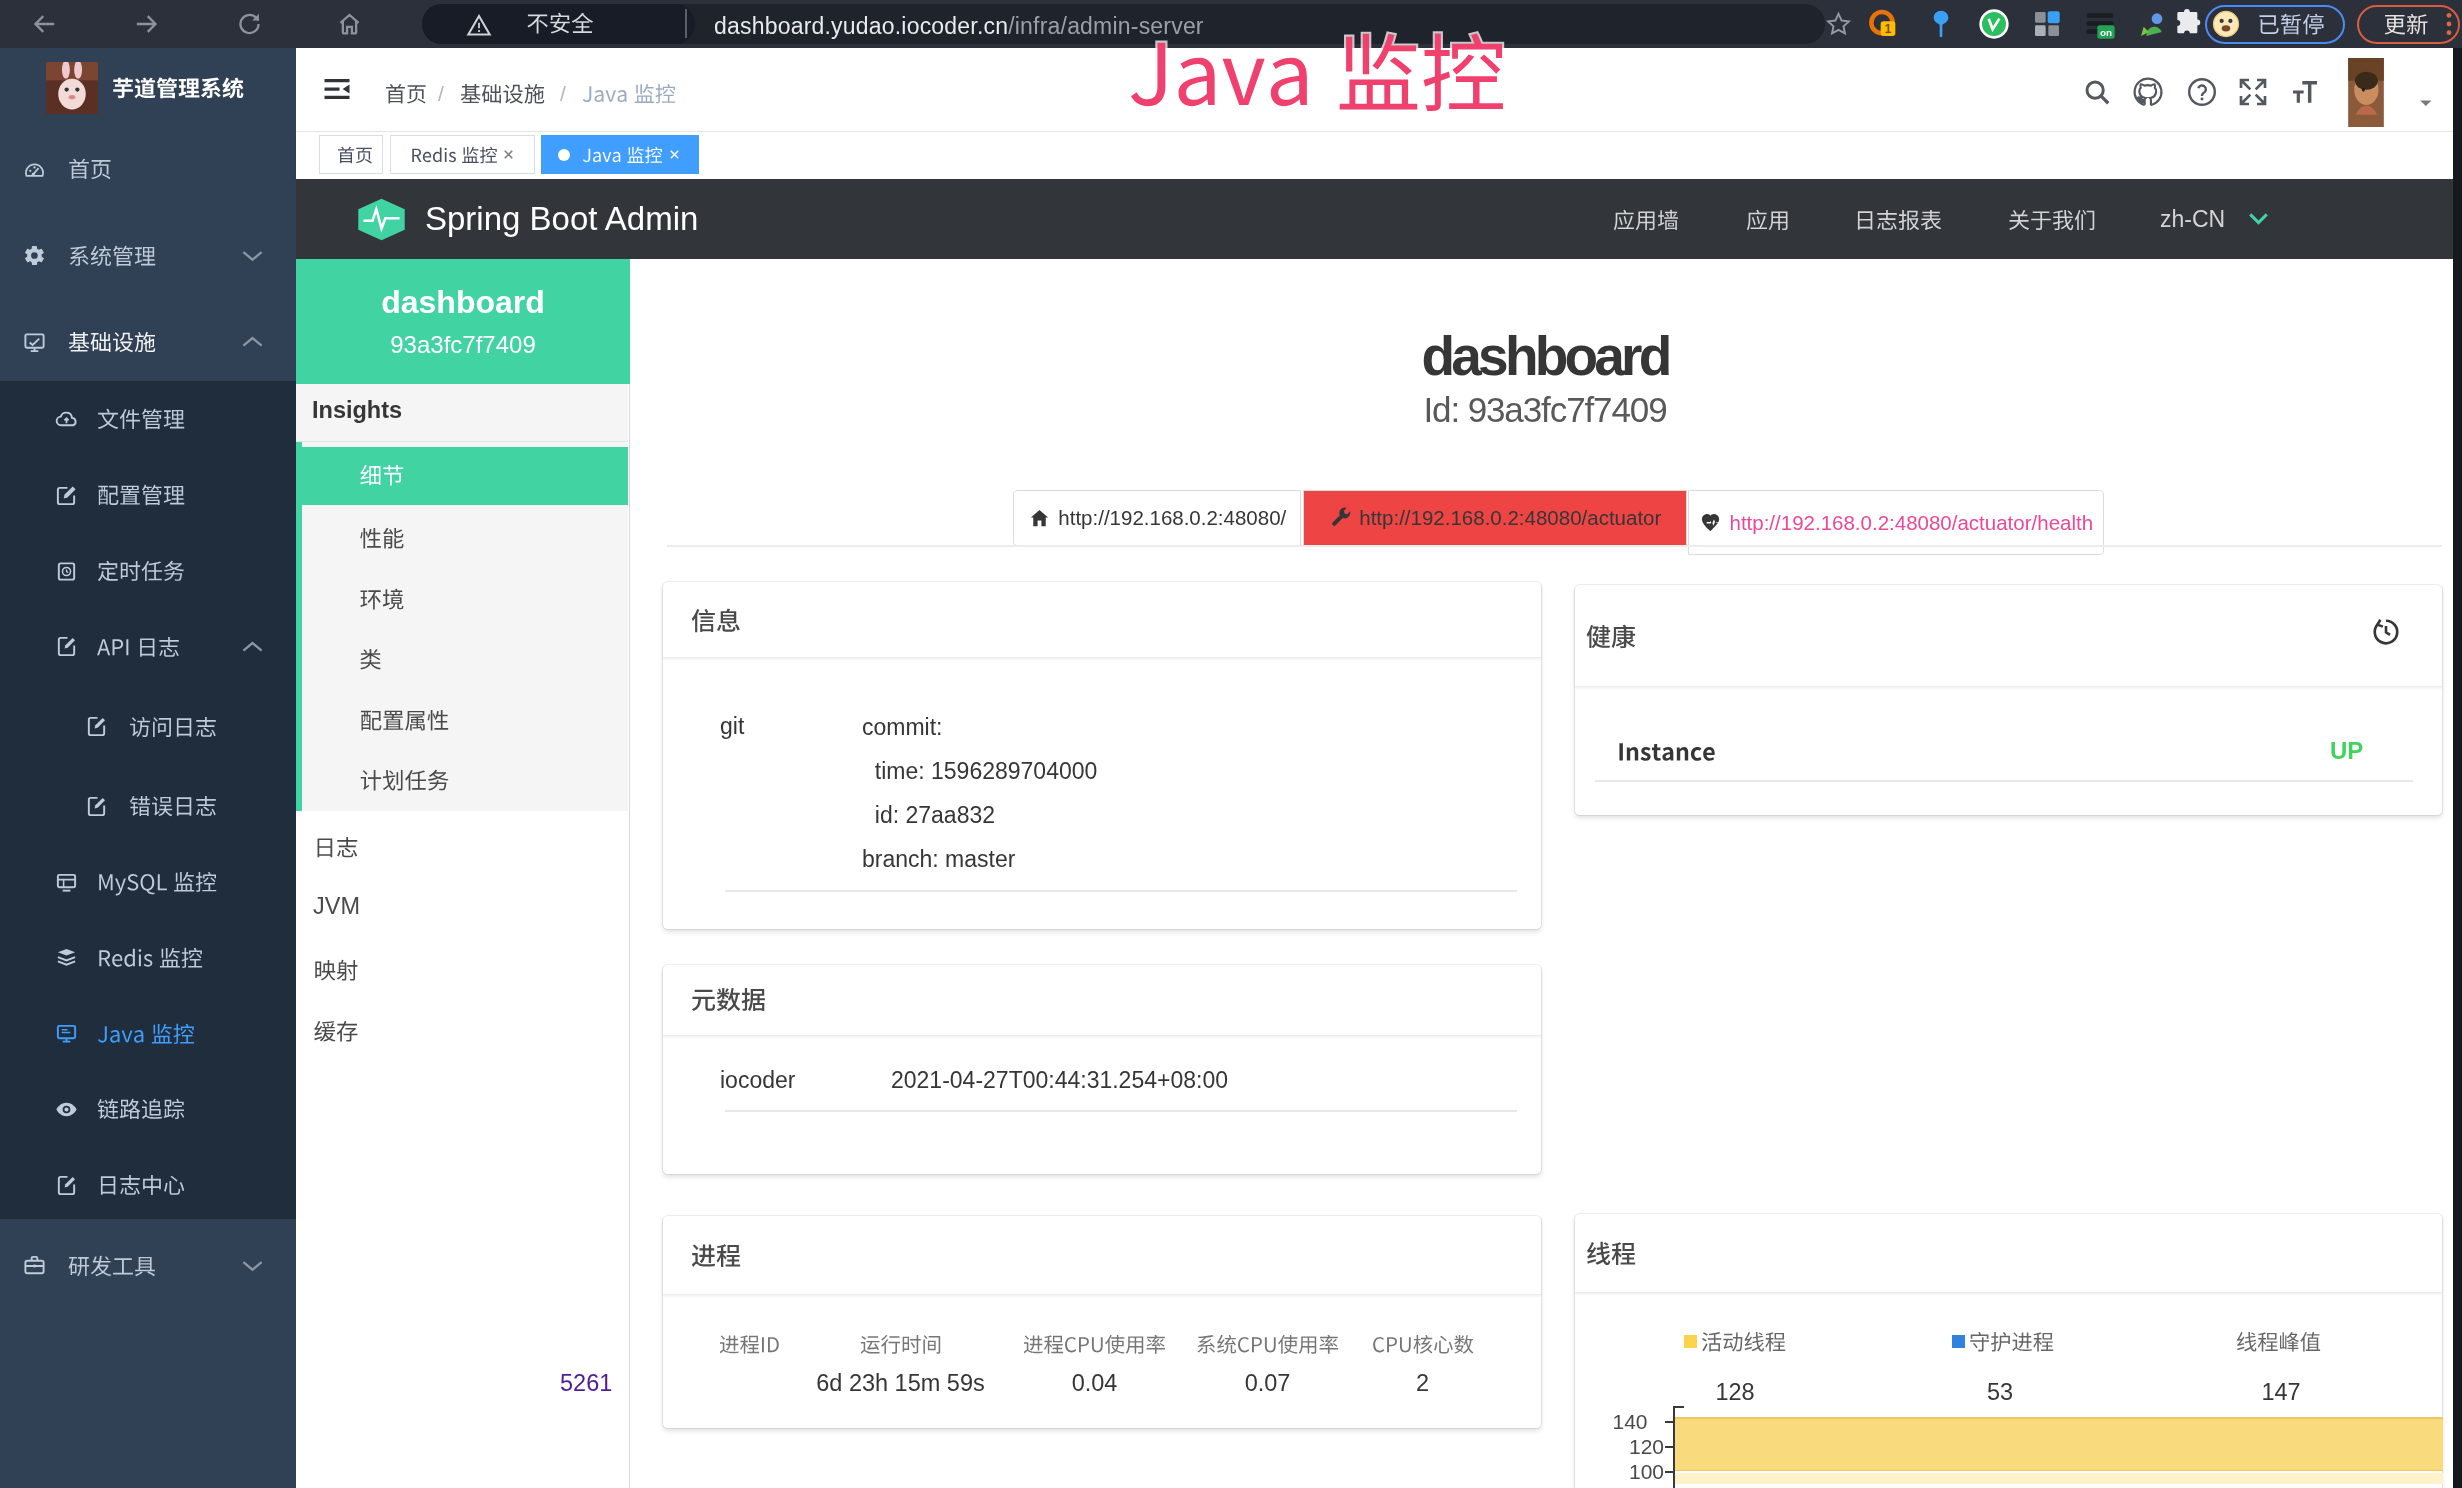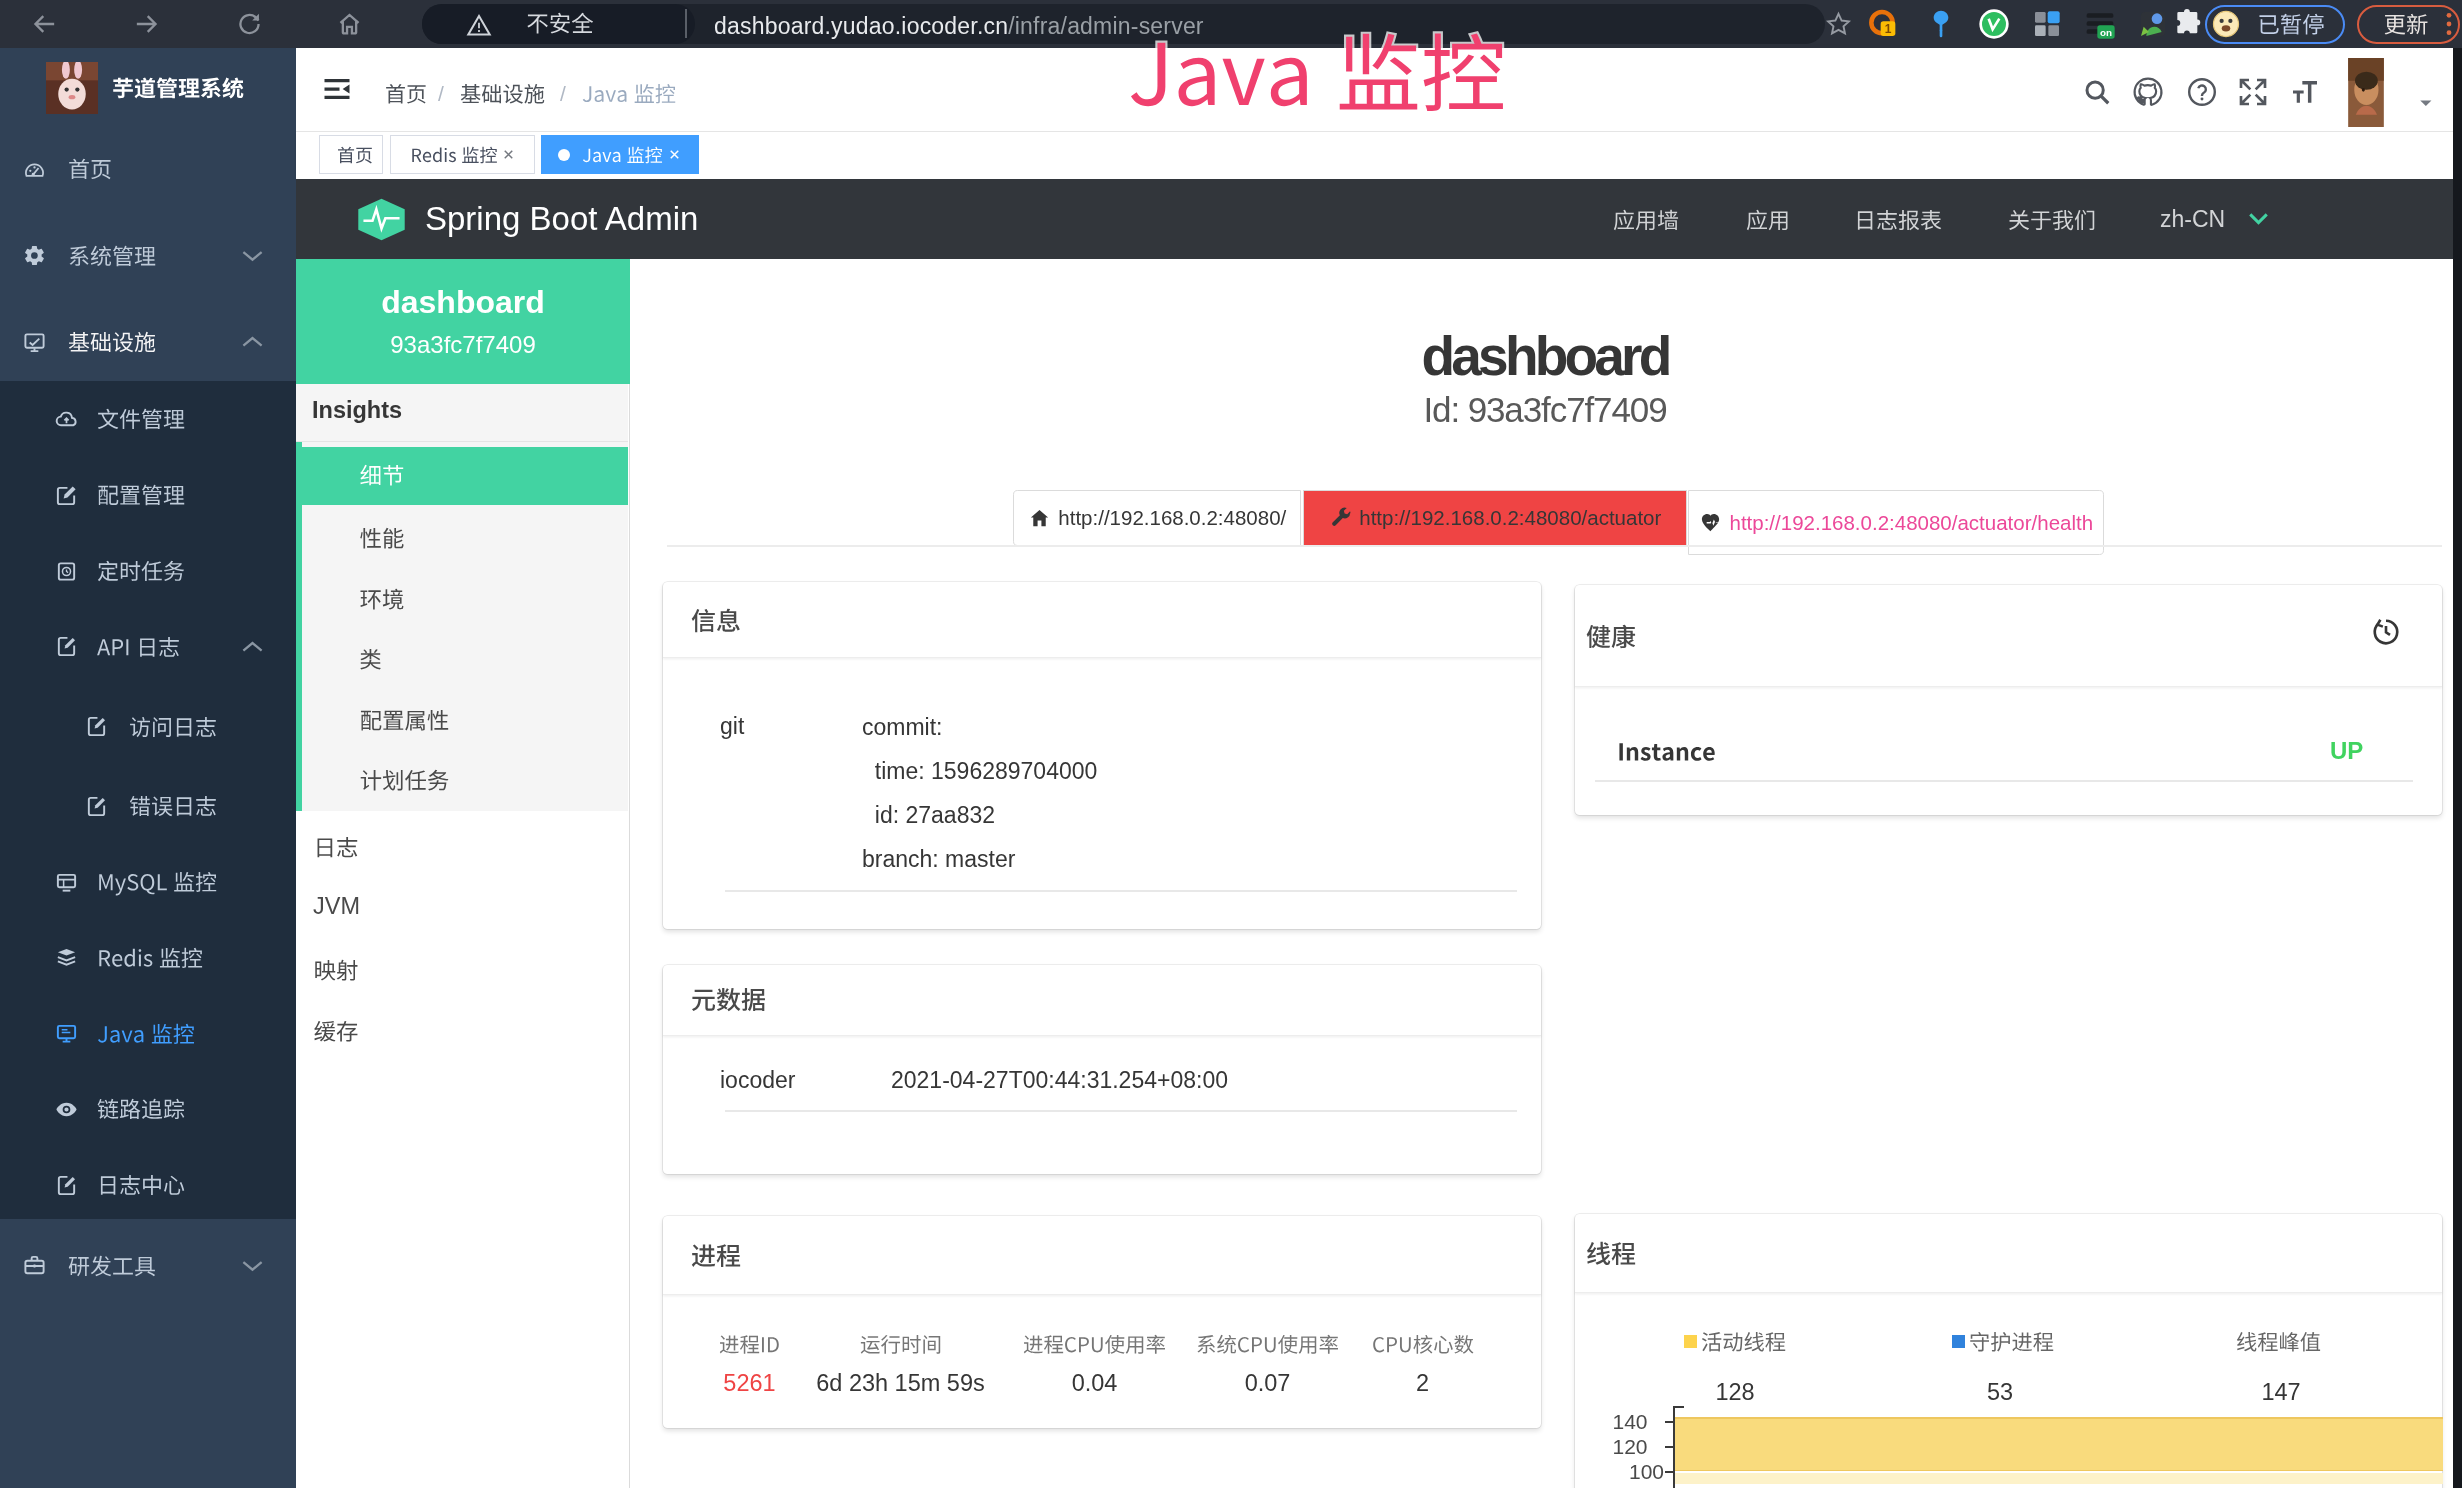--- a/index.html
+++ b/index.html
@@ -434,21 +434,21 @@
   </svg>
 <svg style="position:absolute;left:1023px;top:1334px" width="143" height="24" viewBox="0 -880 6992 1160">
     <path fill="#767676" d="M81 -778C136 -728 203 -655 234 -609L292 -657C259 -701 190 -770 135 -819ZM720 -819V-658H555V-819H481V-658H339V-586H481V-469L479 -407H333V-335H471C456 -259 423 -185 348 -128C364 -117 392 -89 402 -74C491 -142 530 -239 545 -335H720V-80H795V-335H944V-407H795V-586H924V-658H795V-819ZM555 -586H720V-407H553L555 -468ZM262 -478H50V-408H188V-121C143 -104 91 -60 38 -2L88 66C140 -2 189 -61 223 -61C245 -61 277 -28 319 -2C388 42 472 53 596 53C691 53 871 47 942 43C943 21 955 -15 964 -35C867 -24 716 -16 598 -16C485 -16 401 -23 335 -64C302 -85 281 -104 262 -115ZM1532 -733H1834V-549H1532ZM1462 -798V-484H1907V-798ZM1448 -209V-144H1644V-13H1381V53H1963V-13H1718V-144H1919V-209H1718V-330H1941V-396H1425V-330H1644V-209ZM1361 -826C1287 -792 1155 -763 1043 -744C1052 -728 1062 -703 1065 -687C1112 -693 1162 -702 1212 -712V-558H1049V-488H1202C1162 -373 1093 -243 1028 -172C1041 -154 1059 -124 1067 -103C1118 -165 1171 -264 1212 -365V78H1286V-353C1320 -311 1360 -257 1377 -229L1422 -288C1402 -311 1315 -401 1286 -426V-488H1411V-558H1286V-729C1333 -740 1377 -753 1413 -768ZM2377 13C2472 13 2544 -25 2602 -92L2551 -151C2504 -99 2451 -68 2381 -68C2241 -68 2153 -184 2153 -369C2153 -552 2246 -665 2384 -665C2447 -665 2495 -637 2534 -596L2584 -656C2542 -703 2472 -746 2383 -746C2197 -746 2058 -603 2058 -366C2058 -128 2194 13 2377 13ZM2739 0H2831V-292H2952C3113 -292 3222 -363 3222 -518C3222 -678 3112 -733 2948 -733H2739ZM2831 -367V-658H2936C3065 -658 3130 -625 3130 -518C3130 -413 3069 -367 2940 -367ZM3632 13C3781 13 3895 -67 3895 -302V-733H3806V-300C3806 -124 3729 -68 3632 -68C3536 -68 3461 -124 3461 -300V-733H3369V-302C3369 -67 3482 13 3632 13ZM4591 -836V-729H4313V-660H4591V-562H4342V-285H4586C4579 -230 4564 -178 4532 -131C4479 -168 4436 -213 4405 -265L4342 -244C4379 -180 4428 -126 4487 -81C4441 -39 4373 -4 4276 21C4292 37 4313 66 4322 83C4426 52 4498 10 4549 -39C4650 22 4776 62 4919 82C4929 60 4948 31 4964 14C4820 -2 4694 -37 4593 -92C4633 -151 4651 -216 4659 -285H4921V-562H4664V-660H4954V-729H4664V-836ZM4412 -499H4591V-394L4590 -349H4412ZM4664 -499H4849V-349H4663L4664 -394ZM4270 -842C4211 -690 4114 -542 4013 -446C4026 -428 4047 -389 4055 -372C4093 -410 4130 -454 4165 -503V84H4237V-612C4276 -679 4312 -749 4340 -820ZM5145 -770V-407C5145 -266 5135 -89 5024 36C5041 45 5071 70 5082 85C5159 0 5193 -115 5208 -227H5459V71H5535V-227H5805V-22C5805 -4 5798 2 5778 3C5759 4 5691 5 5621 2C5631 22 5643 55 5647 74C5741 75 5799 74 5833 62C5867 50 5879 27 5879 -22V-770ZM5219 -698H5459V-537H5219ZM5805 -698V-537H5535V-698ZM5219 -466H5459V-298H5215C5218 -336 5219 -373 5219 -407ZM5805 -466V-298H5535V-466ZM6821 -643C6786 -603 6724 -548 6679 -515L6734 -478C6780 -510 6838 -558 6884 -605ZM6048 -337 6086 -277C6152 -309 6234 -353 6311 -394L6296 -451C6205 -407 6110 -363 6048 -337ZM6077 -599C6131 -565 6197 -515 6228 -481L6282 -527C6248 -561 6182 -609 6128 -640ZM6669 -408C6738 -366 6824 -306 6866 -266L6922 -311C6878 -351 6789 -410 6722 -448ZM6043 -202V-132H6452V80H6532V-132H6942V-202H6532V-284H6452V-202ZM6427 -828C6442 -805 6460 -776 6473 -750H6063V-681H6430C6400 -633 6366 -592 6353 -579C6338 -561 6323 -550 6309 -547C6316 -530 6326 -498 6330 -483C6345 -489 6367 -494 6482 -503C6434 -454 6391 -415 6371 -399C6337 -371 6311 -352 6289 -349C6297 -330 6307 -297 6310 -284C6331 -293 6366 -298 6628 -324C6640 -304 6650 -286 6656 -270L6716 -297C6695 -343 6644 -415 6599 -466L6543 -443C6560 -424 6577 -401 6592 -379L6415 -364C6503 -434 6591 -522 6671 -615L6610 -650C6589 -622 6565 -594 6542 -567L6413 -560C6446 -595 6479 -637 6508 -681H6933V-750H6561C6547 -779 6523 -818 6500 -847Z"></path>
   </svg>
 <svg style="position:absolute;left:1196px;top:1334px" width="143" height="24" viewBox="0 -880 6992 1160">
     <path fill="#767676" d="M286 -224C233 -152 150 -78 70 -30C90 -19 121 6 136 20C212 -34 301 -116 361 -197ZM636 -190C719 -126 822 -34 872 22L936 -23C882 -80 779 -168 695 -229ZM664 -444C690 -420 718 -392 745 -363L305 -334C455 -408 608 -500 756 -612L698 -660C648 -619 593 -580 540 -543L295 -531C367 -582 440 -646 507 -716C637 -729 760 -747 855 -770L803 -833C641 -792 350 -765 107 -753C115 -736 124 -706 126 -688C214 -692 308 -698 401 -706C336 -638 262 -578 236 -561C206 -539 182 -524 162 -521C170 -502 181 -469 183 -454C204 -462 235 -466 438 -478C353 -425 280 -385 245 -369C183 -338 138 -319 106 -315C115 -295 126 -260 129 -245C157 -256 196 -261 471 -282V-20C471 -9 468 -5 451 -4C435 -3 380 -3 320 -6C332 15 345 47 349 69C422 69 472 68 505 56C539 44 547 23 547 -19V-288L796 -306C825 -273 849 -242 866 -216L926 -252C885 -313 799 -405 722 -474ZM1698 -352V-36C1698 38 1715 60 1785 60C1799 60 1859 60 1873 60C1935 60 1953 22 1958 -114C1939 -119 1909 -131 1894 -145C1891 -24 1887 -6 1865 -6C1853 -6 1806 -6 1797 -6C1775 -6 1772 -9 1772 -36V-352ZM1510 -350C1504 -152 1481 -45 1317 16C1334 30 1355 58 1364 77C1545 3 1576 -126 1584 -350ZM1042 -53 1059 21C1149 -8 1267 -45 1379 -82L1367 -147C1246 -111 1123 -74 1042 -53ZM1595 -824C1614 -783 1639 -729 1649 -695H1407V-627H1587C1542 -565 1473 -473 1450 -451C1431 -433 1406 -426 1387 -421C1395 -405 1409 -367 1412 -348C1440 -360 1482 -365 1845 -399C1861 -372 1876 -346 1886 -326L1949 -361C1919 -419 1854 -513 1800 -583L1741 -553C1763 -524 1786 -491 1807 -458L1532 -435C1577 -490 1634 -568 1676 -627H1948V-695H1660L1724 -715C1712 -747 1687 -802 1664 -842ZM1060 -423C1075 -430 1098 -435 1218 -452C1175 -389 1136 -340 1118 -321C1086 -284 1063 -259 1041 -255C1050 -235 1062 -198 1066 -182C1087 -195 1121 -206 1369 -260C1367 -276 1366 -305 1368 -326L1179 -289C1255 -377 1330 -484 1393 -592L1326 -632C1307 -595 1286 -557 1263 -522L1140 -509C1202 -595 1264 -704 1310 -809L1234 -844C1190 -723 1116 -594 1092 -561C1070 -527 1051 -504 1033 -500C1043 -479 1055 -439 1060 -423ZM2377 13C2472 13 2544 -25 2602 -92L2551 -151C2504 -99 2451 -68 2381 -68C2241 -68 2153 -184 2153 -369C2153 -552 2246 -665 2384 -665C2447 -665 2495 -637 2534 -596L2584 -656C2542 -703 2472 -746 2383 -746C2197 -746 2058 -603 2058 -366C2058 -128 2194 13 2377 13ZM2739 0H2831V-292H2952C3113 -292 3222 -363 3222 -518C3222 -678 3112 -733 2948 -733H2739ZM2831 -367V-658H2936C3065 -658 3130 -625 3130 -518C3130 -413 3069 -367 2940 -367ZM3632 13C3781 13 3895 -67 3895 -302V-733H3806V-300C3806 -124 3729 -68 3632 -68C3536 -68 3461 -124 3461 -300V-733H3369V-302C3369 -67 3482 13 3632 13ZM4591 -836V-729H4313V-660H4591V-562H4342V-285H4586C4579 -230 4564 -178 4532 -131C4479 -168 4436 -213 4405 -265L4342 -244C4379 -180 4428 -126 4487 -81C4441 -39 4373 -4 4276 21C4292 37 4313 66 4322 83C4426 52 4498 10 4549 -39C4650 22 4776 62 4919 82C4929 60 4948 31 4964 14C4820 -2 4694 -37 4593 -92C4633 -151 4651 -216 4659 -285H4921V-562H4664V-660H4954V-729H4664V-836ZM4412 -499H4591V-394L4590 -349H4412ZM4664 -499H4849V-349H4663L4664 -394ZM4270 -842C4211 -690 4114 -542 4013 -446C4026 -428 4047 -389 4055 -372C4093 -410 4130 -454 4165 -503V84H4237V-612C4276 -679 4312 -749 4340 -820ZM5145 -770V-407C5145 -266 5135 -89 5024 36C5041 45 5071 70 5082 85C5159 0 5193 -115 5208 -227H5459V71H5535V-227H5805V-22C5805 -4 5798 2 5778 3C5759 4 5691 5 5621 2C5631 22 5643 55 5647 74C5741 75 5799 74 5833 62C5867 50 5879 27 5879 -22V-770ZM5219 -698H5459V-537H5219ZM5805 -698V-537H5535V-698ZM5219 -466H5459V-298H5215C5218 -336 5219 -373 5219 -407ZM5805 -466V-298H5535V-466ZM6821 -643C6786 -603 6724 -548 6679 -515L6734 -478C6780 -510 6838 -558 6884 -605ZM6048 -337 6086 -277C6152 -309 6234 -353 6311 -394L6296 -451C6205 -407 6110 -363 6048 -337ZM6077 -599C6131 -565 6197 -515 6228 -481L6282 -527C6248 -561 6182 -609 6128 -640ZM6669 -408C6738 -366 6824 -306 6866 -266L6922 -311C6878 -351 6789 -410 6722 -448ZM6043 -202V-132H6452V80H6532V-132H6942V-202H6532V-284H6452V-202ZM6427 -828C6442 -805 6460 -776 6473 -750H6063V-681H6430C6400 -633 6366 -592 6353 -579C6338 -561 6323 -550 6309 -547C6316 -530 6326 -498 6330 -483C6345 -489 6367 -494 6482 -503C6434 -454 6391 -415 6371 -399C6337 -371 6311 -352 6289 -349C6297 -330 6307 -297 6310 -284C6331 -293 6366 -298 6628 -324C6640 -304 6650 -286 6656 -270L6716 -297C6695 -343 6644 -415 6599 -466L6543 -443C6560 -424 6577 -401 6592 -379L6415 -364C6503 -434 6591 -522 6671 -615L6610 -650C6589 -622 6565 -594 6542 -567L6413 -560C6446 -595 6479 -637 6508 -681H6933V-750H6561C6547 -779 6523 -818 6500 -847Z"></path>
   </svg>
 <svg style="position:absolute;left:1372px;top:1334px" width="102" height="24" viewBox="0 -880 4992 1160">
     <path fill="#767676" d="M377 13C472 13 544 -25 602 -92L551 -151C504 -99 451 -68 381 -68C241 -68 153 -184 153 -369C153 -552 246 -665 384 -665C447 -665 495 -637 534 -596L584 -656C542 -703 472 -746 383 -746C197 -746 58 -603 58 -366C58 -128 194 13 377 13ZM739 0H831V-292H952C1113 -292 1222 -363 1222 -518C1222 -678 1112 -733 948 -733H739ZM831 -367V-658H936C1065 -658 1130 -625 1130 -518C1130 -413 1069 -367 940 -367ZM1632 13C1781 13 1895 -67 1895 -302V-733H1806V-300C1806 -124 1729 -68 1632 -68C1536 -68 1461 -124 1461 -300V-733H1369V-302C1369 -67 1482 13 1632 13ZM2850 -370C2764 -201 2572 -56 2340 19C2354 34 2375 63 2384 81C2509 37 2622 -24 2716 -99C2783 -44 2859 25 2898 70L2955 19C2915 -26 2837 -92 2769 -145C2833 -204 2887 -270 2928 -342ZM2605 -822C2626 -785 2645 -739 2655 -703H2393V-634H2584C2550 -576 2494 -485 2474 -464C2458 -447 2430 -440 2409 -436C2416 -419 2428 -382 2431 -364C2450 -371 2479 -377 2659 -389C2584 -313 2491 -246 2390 -200C2404 -186 2424 -159 2433 -143C2609 -228 2762 -371 2848 -525L2777 -549C2761 -517 2740 -486 2716 -455L2547 -446C2583 -501 2631 -578 2665 -634H2949V-703H2720L2734 -708C2726 -745 2700 -802 2675 -844ZM2184 -840V-647H2050V-577H2180C2149 -440 2087 -281 2025 -197C2038 -179 2057 -146 2065 -124C2108 -188 2151 -290 2184 -397V79H2256V-445C2283 -395 2314 -336 2328 -305L2374 -358C2356 -387 2283 -501 2256 -536V-577H2369V-647H2256V-840ZM3287 -561V-65C3287 34 3319 62 3427 62C3450 62 3604 62 3629 62C3742 62 3765 6 3776 -184C3755 -190 3723 -204 3704 -218C3697 -45 3688 -9 3626 -9C3591 -9 3460 -9 3433 -9C3376 -9 3365 -18 3365 -65V-561ZM3127 -486C3112 -367 3079 -210 3036 -108L3112 -76C3153 -184 3184 -353 3199 -472ZM3753 -485C3809 -367 3864 -208 3884 -105L3958 -135C3937 -238 3881 -392 3823 -512ZM3334 -756C3429 -689 3547 -590 3603 -527L3657 -584C3599 -647 3479 -741 3385 -805ZM4435 -821C4417 -782 4385 -723 4360 -688L4409 -664C4435 -697 4469 -747 4498 -793ZM4080 -793C4106 -751 4133 -696 4142 -661L4199 -686C4190 -722 4163 -776 4135 -815ZM4402 -260C4379 -208 4347 -164 4309 -126C4271 -145 4232 -164 4195 -180C4209 -204 4225 -231 4239 -260ZM4102 -153C4151 -134 4206 -109 4256 -83C4192 -37 4115 -5 4033 14C4046 28 4062 54 4069 72C4161 47 4246 8 4318 -50C4351 -30 4381 -11 4404 6L4452 -43C4429 -59 4400 -77 4367 -95C4420 -152 4462 -222 4487 -309L4446 -326L4434 -323H4270L4292 -375L4225 -387C4218 -367 4208 -345 4198 -323H4062V-260H4167C4146 -220 4123 -183 4102 -153ZM4249 -841V-654H4042V-592H4226C4178 -527 4101 -465 4031 -435C4046 -421 4063 -395 4072 -378C4133 -411 4199 -467 4249 -526V-404H4319V-540C4367 -505 4428 -458 4453 -435L4495 -489C4471 -506 4383 -562 4334 -592H4523V-654H4319V-841ZM4621 -832C4596 -656 4551 -488 4473 -383C4489 -373 4518 -349 4530 -337C4556 -374 4578 -418 4598 -467C4620 -369 4649 -278 4686 -199C4630 -104 4552 -31 4443 22C4457 37 4478 67 4485 83C4587 28 4664 -41 4723 -129C4773 -44 4835 24 4913 71C4925 52 4947 26 4964 12C4880 -33 4814 -106 4763 -198C4816 -301 4850 -426 4872 -576H4940V-646H4655C4669 -702 4681 -761 4690 -821ZM4801 -576C4785 -461 4761 -361 4725 -276C4687 -366 4659 -468 4640 -576Z"></path>
   </svg>
-<div class="abs" style="left:560px;top:1370px;width:379px;text-align:center;font-size:23.5px;color:#ef4444">5261</div>
+<div class="abs" style="left:560px;top:1370px;width:379px;font-size:23.5px;color:#4c1d95">5261</div>
 <div class="abs" style="left:711px;top:1370px;width:379px;text-align:center;font-size:23.5px;color:#363636">6d 23h 15m 59s</div>
 <div class="abs" style="left:905px;top:1370px;width:379px;text-align:center;font-size:23.5px;color:#363636">0.04</div>
 <div class="abs" style="left:1078px;top:1370px;width:379px;text-align:center;font-size:23.5px;color:#363636">0.07</div>
 <div class="abs" style="left:1233px;top:1370px;width:379px;text-align:center;font-size:23.5px;color:#363636">2</div>
 <div class="card" style="left:1575px;top:1214px;width:867px;height:296px">
     <div class="chead" style="height:79px"></div>
   </div>
 <svg style="position:absolute;left:1586px;top:1241px" width="50" height="29" viewBox="0 -880 2000 1160">
     <path fill="#4a4a4a" d="M51 -62 71 29C165 -1 286 -40 402 -78L388 -156C263 -120 135 -82 51 -62ZM705 -779C751 -754 811 -714 841 -686L897 -744C867 -770 806 -807 760 -830ZM73 -419C88 -427 112 -432 219 -445C180 -389 145 -345 127 -327C96 -289 74 -266 50 -261C61 -237 75 -195 79 -177C102 -190 139 -200 387 -250C385 -269 386 -305 389 -329L208 -298C281 -384 352 -486 412 -589L334 -638C315 -601 294 -563 272 -528L164 -519C223 -600 279 -702 320 -800L232 -842C194 -725 123 -599 101 -567C79 -534 62 -512 42 -507C53 -482 68 -437 73 -419ZM876 -350C840 -294 793 -242 738 -196C725 -244 713 -299 704 -360L948 -406L933 -489L692 -445C688 -481 684 -520 681 -559L921 -596L905 -679L676 -645C673 -710 671 -778 672 -847H579C579 -774 581 -702 585 -631L432 -608L448 -523L590 -545C593 -505 597 -466 601 -428L412 -393L427 -308L613 -343C625 -267 640 -198 658 -138C575 -84 479 -40 378 -10C400 11 424 44 436 68C526 36 612 -5 690 -55C730 31 783 82 851 82C925 82 952 50 968 -67C947 -77 918 -97 899 -119C895 -34 885 -9 861 -9C826 -9 794 -46 767 -110C842 -169 906 -236 955 -313ZM1549 -724H1821V-559H1549ZM1461 -804V-479H1913V-804ZM1449 -217V-136H1636V-24H1384V60H1966V-24H1730V-136H1921V-217H1730V-321H1944V-403H1426V-321H1636V-217ZM1352 -832C1277 -797 1149 -768 1037 -750C1048 -730 1060 -698 1064 -677C1107 -683 1154 -690 1200 -699V-563H1045V-474H1187C1149 -367 1086 -246 1025 -178C1040 -155 1062 -116 1071 -90C1117 -147 1162 -233 1200 -324V83H1292V-333C1322 -292 1355 -244 1370 -217L1425 -291C1405 -315 1319 -404 1292 -427V-474H1410V-563H1292V-720C1337 -731 1380 -744 1417 -759Z"></path>
   </svg>
@@ -464,21 +464,21 @@
     <path fill="#666" d="M54 -54 70 18C162 -10 282 -46 398 -80L387 -144C264 -109 137 -74 54 -54ZM704 -780C754 -756 817 -717 849 -689L893 -736C861 -763 797 -800 748 -822ZM72 -423C86 -430 110 -436 232 -452C188 -387 149 -337 130 -317C99 -280 76 -255 54 -251C63 -232 74 -197 78 -182C99 -194 133 -204 384 -255C382 -270 382 -298 384 -318L185 -282C261 -372 337 -482 401 -592L338 -630C319 -593 297 -555 275 -519L148 -506C208 -591 266 -699 309 -804L239 -837C199 -717 126 -589 104 -556C82 -522 65 -499 47 -494C56 -474 68 -438 72 -423ZM887 -349C847 -286 793 -228 728 -178C712 -231 698 -295 688 -367L943 -415L931 -481L679 -434C674 -476 669 -520 666 -566L915 -604L903 -670L662 -634C659 -701 658 -770 658 -842H584C585 -767 587 -694 591 -623L433 -600L445 -532L595 -555C598 -509 603 -464 608 -421L413 -385L425 -317L617 -353C629 -270 645 -195 666 -133C581 -76 483 -31 381 0C399 17 418 44 428 62C522 29 611 -14 691 -66C732 24 786 77 857 77C926 77 949 44 963 -68C946 -75 922 -91 907 -108C902 -19 892 4 865 4C821 4 784 -37 753 -110C832 -170 900 -241 950 -319ZM1532 -733H1834V-549H1532ZM1462 -798V-484H1907V-798ZM1448 -209V-144H1644V-13H1381V53H1963V-13H1718V-144H1919V-209H1718V-330H1941V-396H1425V-330H1644V-209ZM1361 -826C1287 -792 1155 -763 1043 -744C1052 -728 1062 -703 1065 -687C1112 -693 1162 -702 1212 -712V-558H1049V-488H1202C1162 -373 1093 -243 1028 -172C1041 -154 1059 -124 1067 -103C1118 -165 1171 -264 1212 -365V78H1286V-353C1320 -311 1360 -257 1377 -229L1422 -288C1402 -311 1315 -401 1286 -426V-488H1411V-558H1286V-729C1333 -740 1377 -753 1413 -768ZM2596 -696H2791C2764 -648 2727 -605 2684 -567C2642 -603 2609 -642 2585 -682ZM2597 -840C2556 -739 2477 -649 2390 -591C2405 -578 2430 -548 2439 -534C2475 -561 2510 -593 2542 -629C2565 -594 2595 -558 2630 -525C2556 -473 2470 -435 2383 -414C2397 -400 2414 -372 2422 -355C2514 -382 2605 -423 2684 -480C2747 -433 2826 -393 2918 -368C2928 -387 2950 -416 2965 -431C2876 -451 2801 -485 2739 -526C2803 -583 2855 -654 2889 -739L2842 -759L2829 -757H2634C2646 -778 2657 -800 2667 -822ZM2642 -416V-352H2457V-294H2642V-229H2463V-171H2642V-98H2417V-37H2642V80H2715V-37H2939V-98H2715V-171H2898V-229H2715V-294H2901V-352H2715V-416ZM2192 -830V-123L2129 -118V-673H2070V-52L2317 -72V-34H2374V-674H2317V-133L2253 -128V-830ZM3599 -840C3596 -810 3591 -774 3586 -738H3329V-671H3574C3568 -637 3562 -605 3555 -578H3382V-14H3286V51H3958V-14H3869V-578H3623C3631 -605 3639 -637 3646 -671H3928V-738H3661L3679 -835ZM3450 -14V-97H3799V-14ZM3450 -379H3799V-293H3450ZM3450 -435V-519H3799V-435ZM3450 -239H3799V-152H3450ZM3264 -839C3211 -687 3124 -538 3032 -440C3045 -422 3066 -383 3074 -366C3103 -398 3132 -435 3159 -475V80H3229V-589C3269 -661 3304 -739 3333 -817Z"></path>
   </svg>
 <div class="abs" style="left:1621px;top:1379px;width:228px;text-align:center;font-size:23.5px;color:#363636">128</div>
 <div class="abs" style="left:1886px;top:1379px;width:228px;text-align:center;font-size:23.5px;color:#363636">53</div>
 <div class="abs" style="left:2167px;top:1379px;width:228px;text-align:center;font-size:23.5px;color:#363636">147</div>
 <div class="abs" style="left:1675px;top:1417px;width:768px;height:54px;background:#f9db7d;border-top:2.3px solid #eec75f;border-bottom:1.5px solid #eec75f"></div>
 <div class="abs" style="left:1675px;top:1473px;width:768px;height:10.6px;background:#fdf2c9"></div>
 <div class="abs" style="left:1673px;top:1406px;width:1.5px;height:83px;background:#3a3a3a"></div>
 <div class="abs" style="left:1596px;top:1410px;width:68px;text-align:center;font-size:21px;color:#4a4a4a">140</div>
 <div class="abs" style="left:1665px;top:1421px;width:7.6px;height:1.5px;background:#3a3a3a"></div>
-<div class="abs" style="left:1596px;top:1435px;width:68px;text-align:center;font-size:21px;color:#4a4a4a">120</div>
+<div class="abs" style="left:1596px;top:1435px;width:68px;text-align:right;font-size:21px;color:#4a4a4a">120</div>
 <div class="abs" style="left:1665px;top:1446px;width:7.6px;height:1.5px;background:#3a3a3a"></div>
 <div class="abs" style="left:1596px;top:1460px;width:68px;text-align:right;font-size:21px;color:#4a4a4a">100</div>
 <div class="abs" style="left:1665px;top:1471px;width:7.6px;height:1.5px;background:#3a3a3a"></div>
 <div class="abs" style="left:1673px;top:1406px;width:10.6px;height:1.5px;background:#3a3a3a"></div>
 <div id="scrollbar"></div>
 <svg style="position:absolute;left:1128px;top:30px;z-index:50" width="378" height="99" viewBox="0 -880 4442 1160">
     <path stroke="#fff" stroke-width="50" fill="#fff" opacity="0.75" d="M237 13C380 13 439 -88 439 -215V-733H346V-224C346 -113 307 -68 228 -68C175 -68 134 -92 101 -151L35 -103C78 -27 144 13 237 13ZM752 13C819 13 880 -22 932 -65H935L943 0H1018V-334C1018 -469 963 -557 830 -557C742 -557 666 -518 617 -486L652 -423C695 -452 752 -481 815 -481C904 -481 927 -414 927 -344C696 -318 594 -259 594 -141C594 -43 661 13 752 13ZM778 -61C724 -61 682 -85 682 -147C682 -217 744 -262 927 -283V-132C874 -85 830 -61 778 -61ZM1307 0H1414L1606 -543H1516L1413 -234C1397 -181 1379 -126 1363 -74H1358C1342 -126 1325 -181 1308 -234L1206 -543H1111ZM1836 13C1903 13 1964 -22 2016 -65H2019L2027 0H2102V-334C2102 -469 2047 -557 1914 -557C1826 -557 1750 -518 1701 -486L1736 -423C1779 -452 1836 -481 1899 -481C1988 -481 2011 -414 2011 -344C1780 -318 1678 -259 1678 -141C1678 -43 1745 13 1836 13ZM1862 -61C1808 -61 1766 -85 1766 -147C1766 -217 1828 -262 2011 -283V-132C1958 -85 1914 -61 1862 -61ZM3076 -521C3147 -471 3235 -400 3276 -353L3336 -399C3292 -445 3204 -514 3133 -561ZM2759 -837V-361H2834V-837ZM2563 -803V-393H2636V-803ZM3058 -838C3022 -691 2957 -551 2871 -463C2889 -452 2921 -429 2933 -418C2983 -474 3027 -548 3064 -631H3386V-699H3092C3107 -739 3120 -781 3131 -824ZM2602 -301V-15H2488V53H3399V-15H3291V-301ZM2672 -15V-236H2806V-15ZM2876 -15V-236H3012V-15ZM3081 -15V-236H3218V-15ZM4137 -553C4200 -496 4285 -415 4326 -369L4375 -418C4331 -463 4246 -540 4183 -594ZM4002 -593C3955 -527 3882 -460 3812 -415C3826 -402 3850 -372 3859 -358C3931 -410 4014 -491 4068 -569ZM3606 -841V-646H3485V-575H3606V-336C3556 -319 3510 -305 3474 -294L3491 -219L3606 -261V-16C3606 -2 3601 2 3589 2C3577 3 3538 3 3495 2C3505 22 3514 53 3516 71C3579 72 3619 69 3642 58C3667 46 3676 25 3676 -16V-286L3784 -325L3772 -394L3676 -360V-575H3780V-646H3676V-841ZM3774 -20V47H4406V-20H4131V-271H4335V-338H3855V-271H4055V-20ZM4030 -823C4044 -792 4061 -752 4073 -719H3809V-544H3877V-653H4324V-554H4396V-719H4154C4142 -754 4120 -802 4100 -841Z"></path>
     <path fill="#f0406e" d="M237 13C380 13 439 -88 439 -215V-733H346V-224C346 -113 307 -68 228 -68C175 -68 134 -92 101 -151L35 -103C78 -27 144 13 237 13ZM752 13C819 13 880 -22 932 -65H935L943 0H1018V-334C1018 -469 963 -557 830 -557C742 -557 666 -518 617 -486L652 -423C695 -452 752 -481 815 -481C904 -481 927 -414 927 -344C696 -318 594 -259 594 -141C594 -43 661 13 752 13ZM778 -61C724 -61 682 -85 682 -147C682 -217 744 -262 927 -283V-132C874 -85 830 -61 778 -61ZM1307 0H1414L1606 -543H1516L1413 -234C1397 -181 1379 -126 1363 -74H1358C1342 -126 1325 -181 1308 -234L1206 -543H1111ZM1836 13C1903 13 1964 -22 2016 -65H2019L2027 0H2102V-334C2102 -469 2047 -557 1914 -557C1826 -557 1750 -518 1701 -486L1736 -423C1779 -452 1836 -481 1899 -481C1988 -481 2011 -414 2011 -344C1780 -318 1678 -259 1678 -141C1678 -43 1745 13 1836 13ZM1862 -61C1808 -61 1766 -85 1766 -147C1766 -217 1828 -262 2011 -283V-132C1958 -85 1914 -61 1862 -61ZM3076 -521C3147 -471 3235 -400 3276 -353L3336 -399C3292 -445 3204 -514 3133 -561ZM2759 -837V-361H2834V-837ZM2563 -803V-393H2636V-803ZM3058 -838C3022 -691 2957 -551 2871 -463C2889 -452 2921 -429 2933 -418C2983 -474 3027 -548 3064 -631H3386V-699H3092C3107 -739 3120 -781 3131 -824ZM2602 -301V-15H2488V53H3399V-15H3291V-301ZM2672 -15V-236H2806V-15ZM2876 -15V-236H3012V-15ZM3081 -15V-236H3218V-15ZM4137 -553C4200 -496 4285 -415 4326 -369L4375 -418C4331 -463 4246 -540 4183 -594ZM4002 -593C3955 -527 3882 -460 3812 -415C3826 -402 3850 -372 3859 -358C3931 -410 4014 -491 4068 -569ZM3606 -841V-646H3485V-575H3606V-336C3556 -319 3510 -305 3474 -294L3491 -219L3606 -261V-16C3606 -2 3601 2 3589 2C3577 3 3538 3 3495 2C3505 22 3514 53 3516 71C3579 72 3619 69 3642 58C3667 46 3676 25 3676 -16V-286L3784 -325L3772 -394L3676 -360V-575H3780V-646H3676V-841ZM3774 -20V47H4406V-20H4131V-271H4335V-338H3855V-271H4055V-20ZM4030 -823C4044 -792 4061 -752 4073 -719H3809V-544H3877V-653H4324V-554H4396V-719H4154C4142 -754 4120 -802 4100 -841Z"></path>
   </svg>
 

